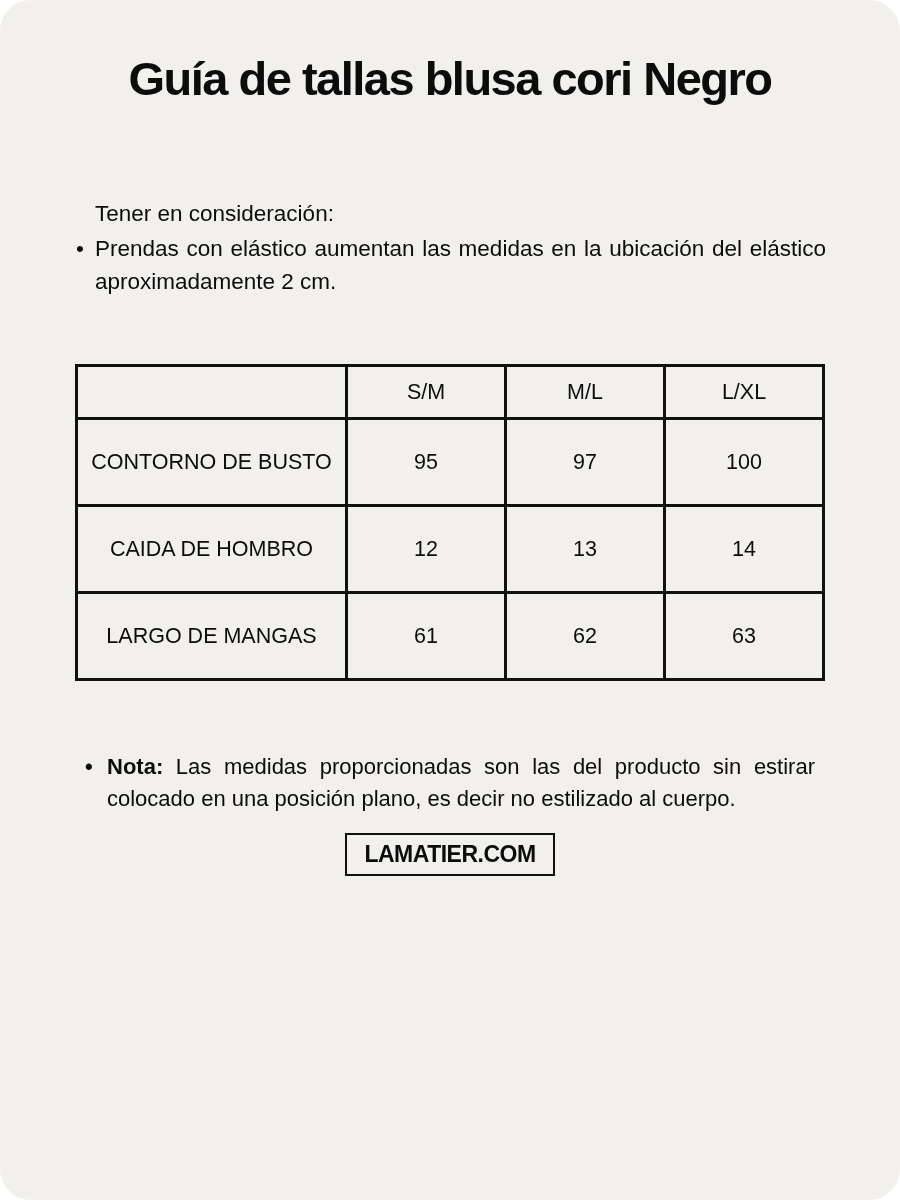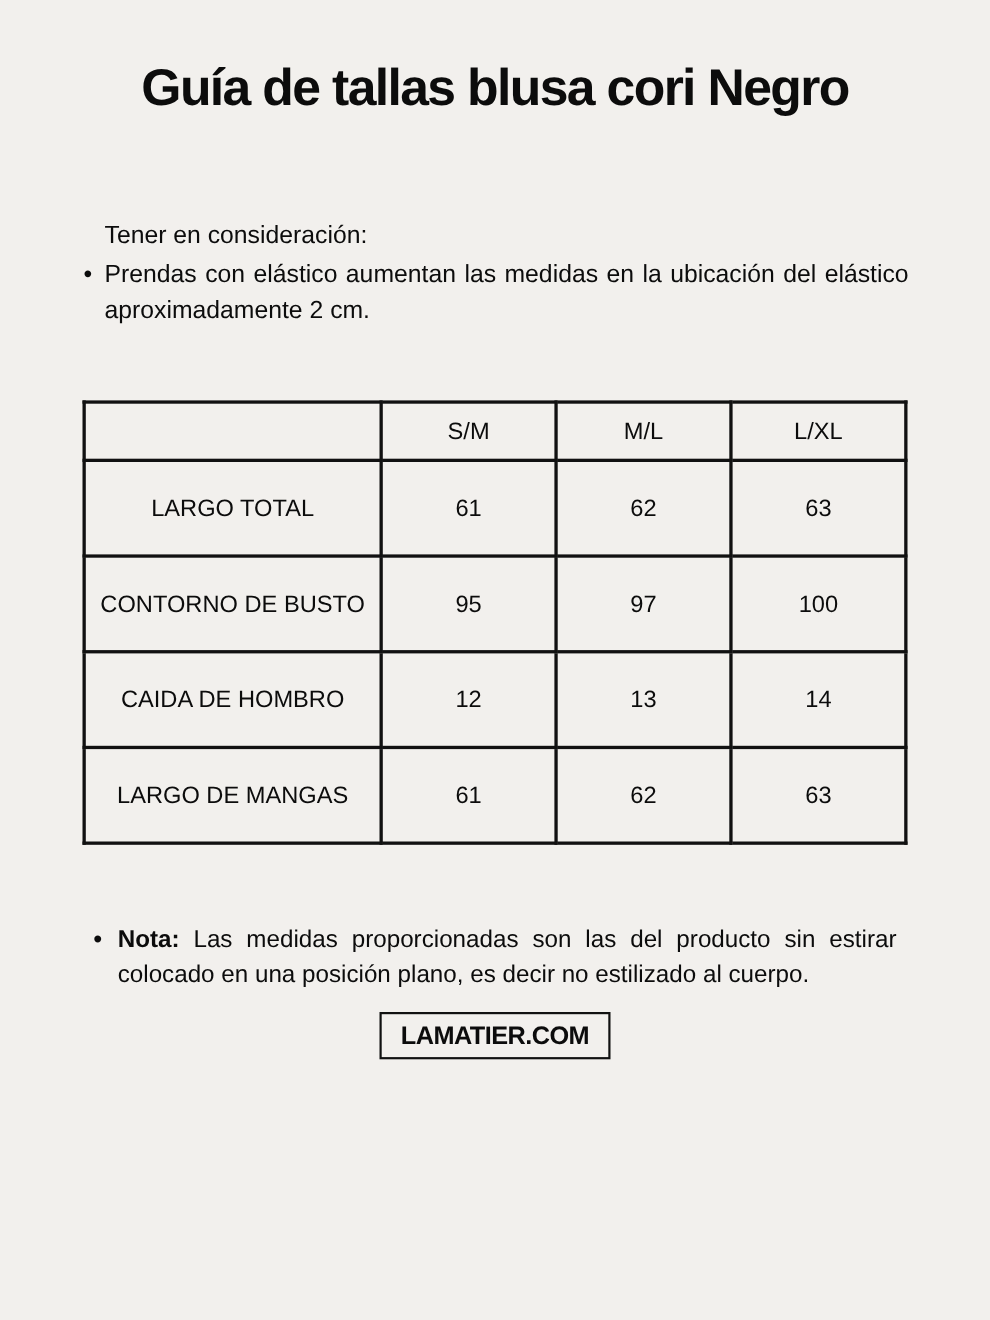--- a/index.html
+++ b/index.html
@@ -4,20 +4,21 @@
 <style>
   html,body{margin:0;padding:0;}
   .page{
     width:900px;height:1200px;
     background:#f2f0ed;
     color:#0c0c0c;
     font-family:"Liberation Sans",sans-serif;
     position:relative;
     box-sizing:border-box;
     overflow:hidden;
+    border-radius:31px;
   }
   .title{
     margin:0;
     padding-top:52px;
     text-align:center;
     font-size:47px;
     font-weight:bold;
     letter-spacing:-1.5px;
     line-height:1.15;
   }
@@ -112,26 +113,20 @@
     <thead>
       <tr>
         <th></th>
         <th>S/M</th>
         <th>M/L</th>
         <th>L/XL</th>
       </tr>
     </thead>
     <tbody>
       <tr>
-        <td>LARGO TOTAL</td>
-        <td>61</td>
-        <td>62</td>
-        <td>63</td>
-      </tr>
-      <tr>
         <td>CONTORNO DE BUSTO</td>
         <td>95</td>
         <td>97</td>
         <td>100</td>
       </tr>
       <tr>
         <td>CAIDA DE HOMBRO</td>
         <td>12</td>
         <td>13</td>
         <td>14</td>

